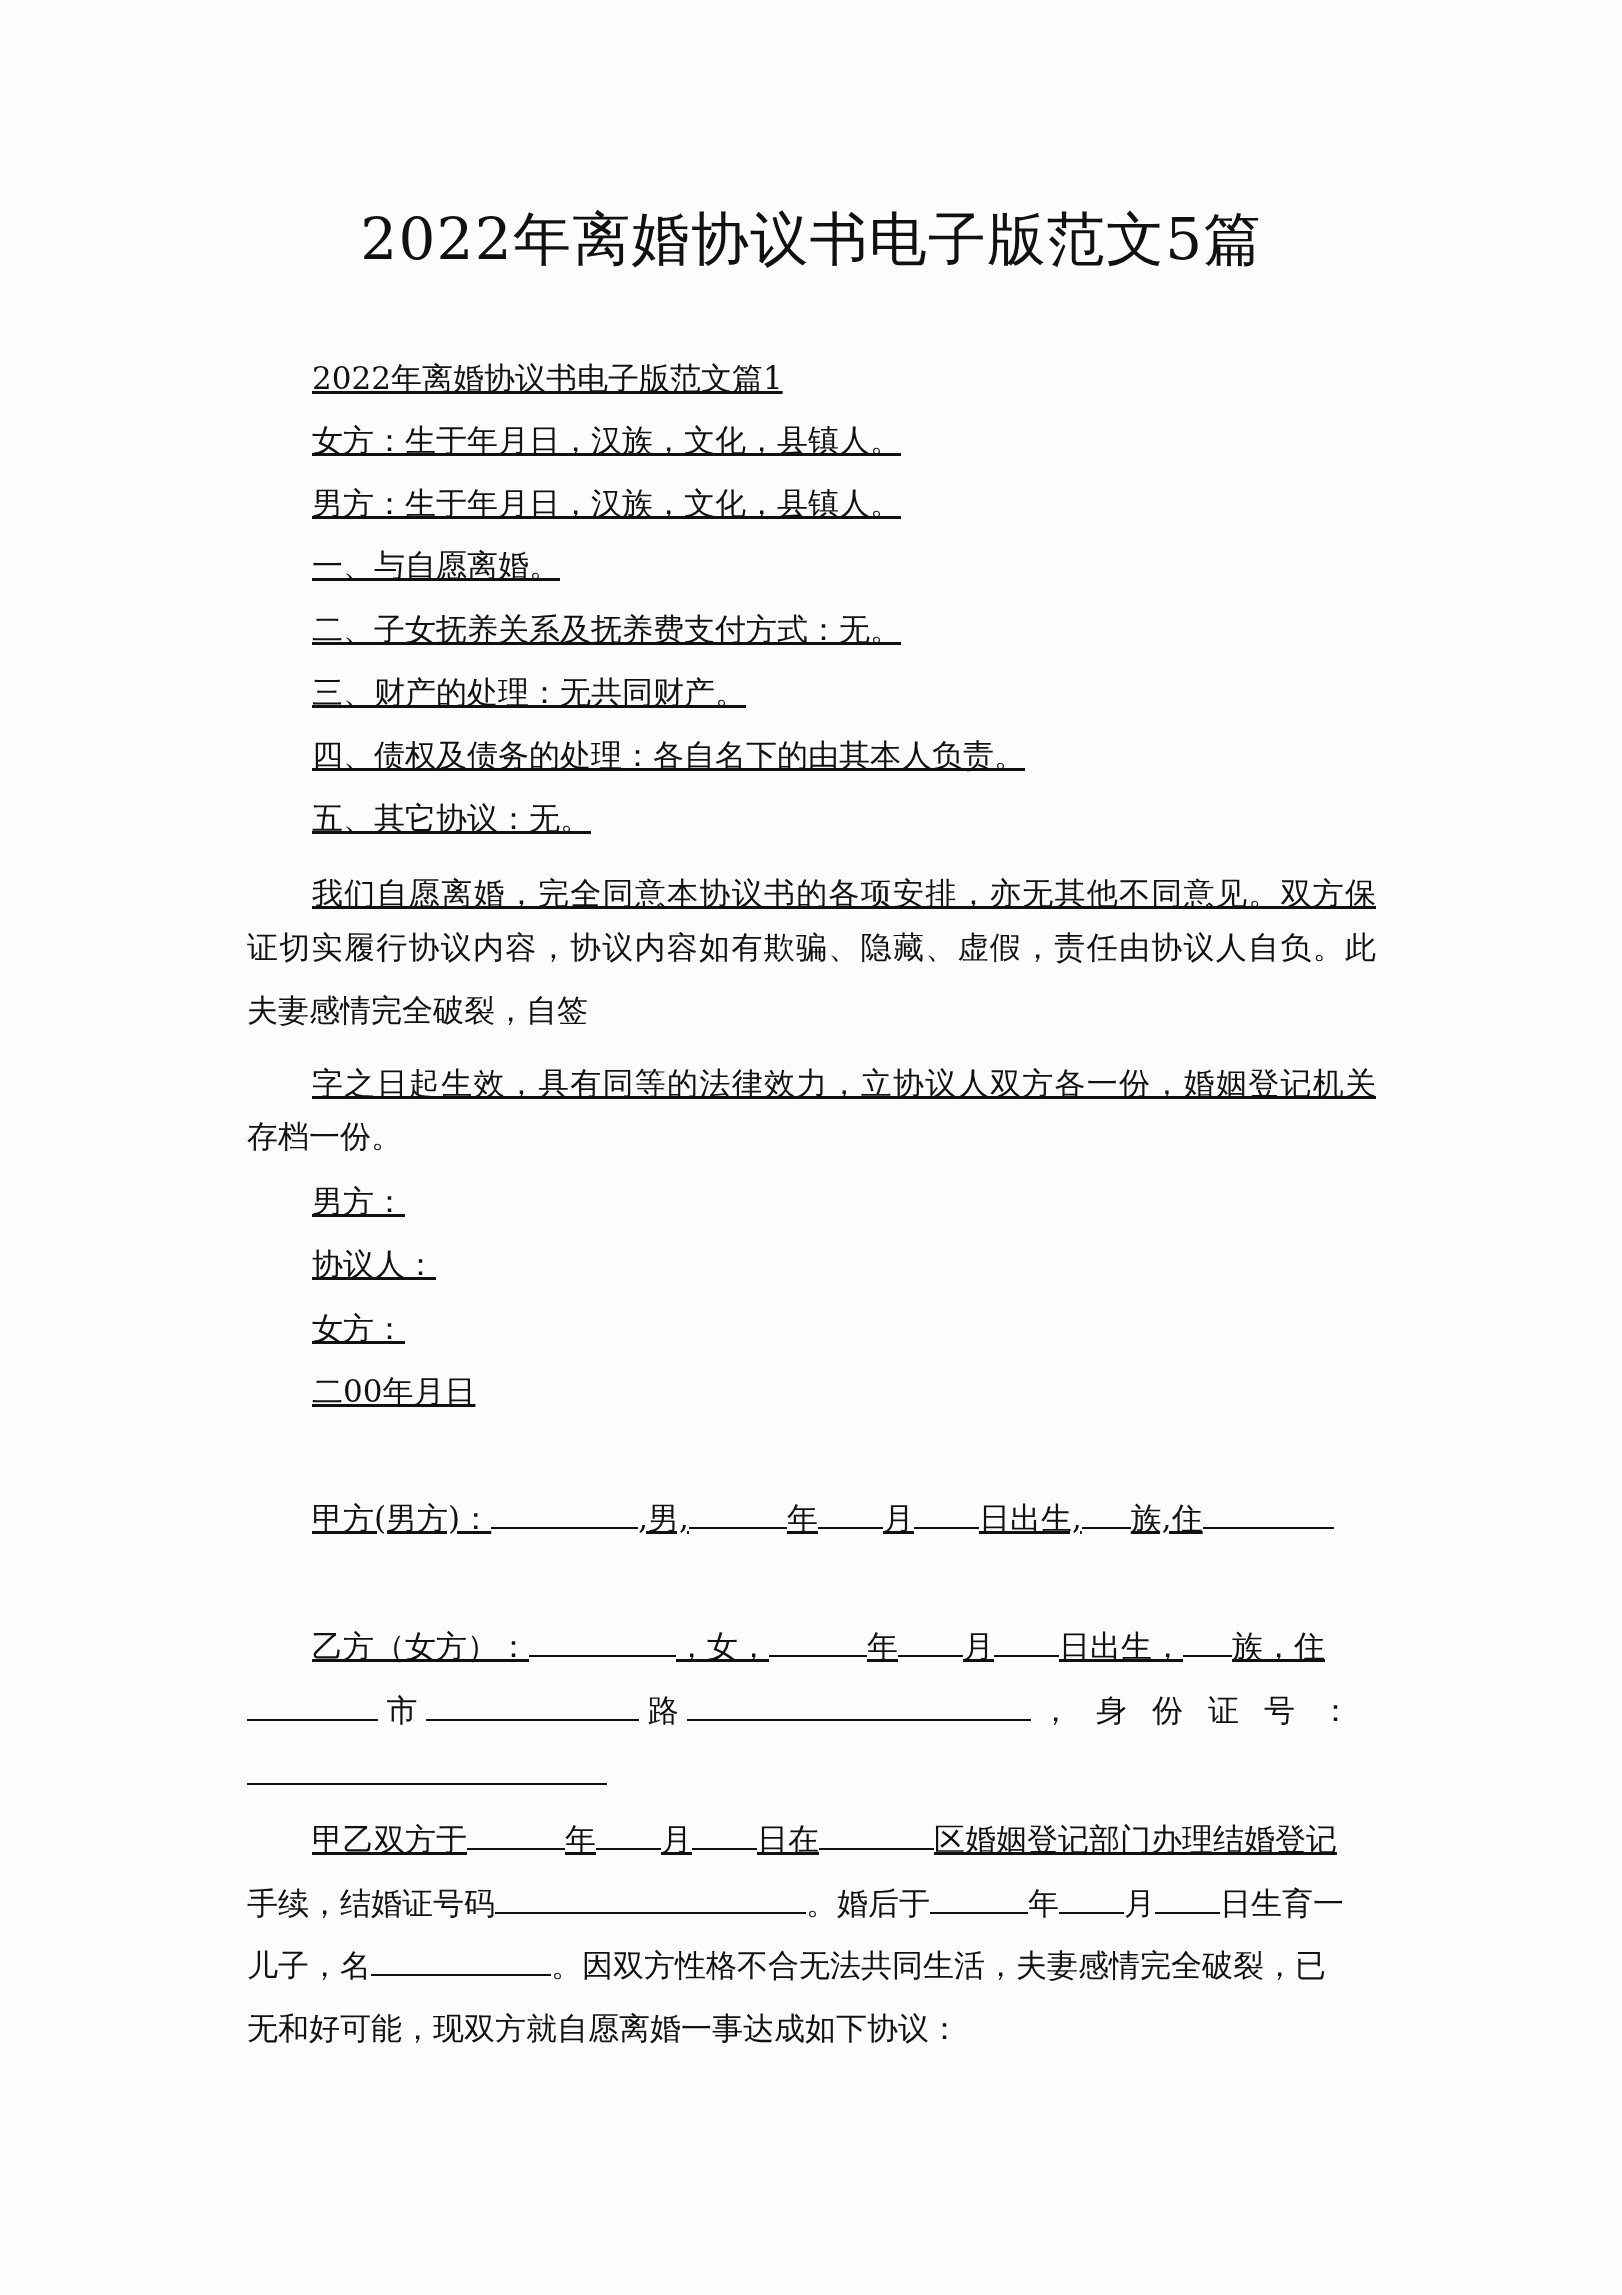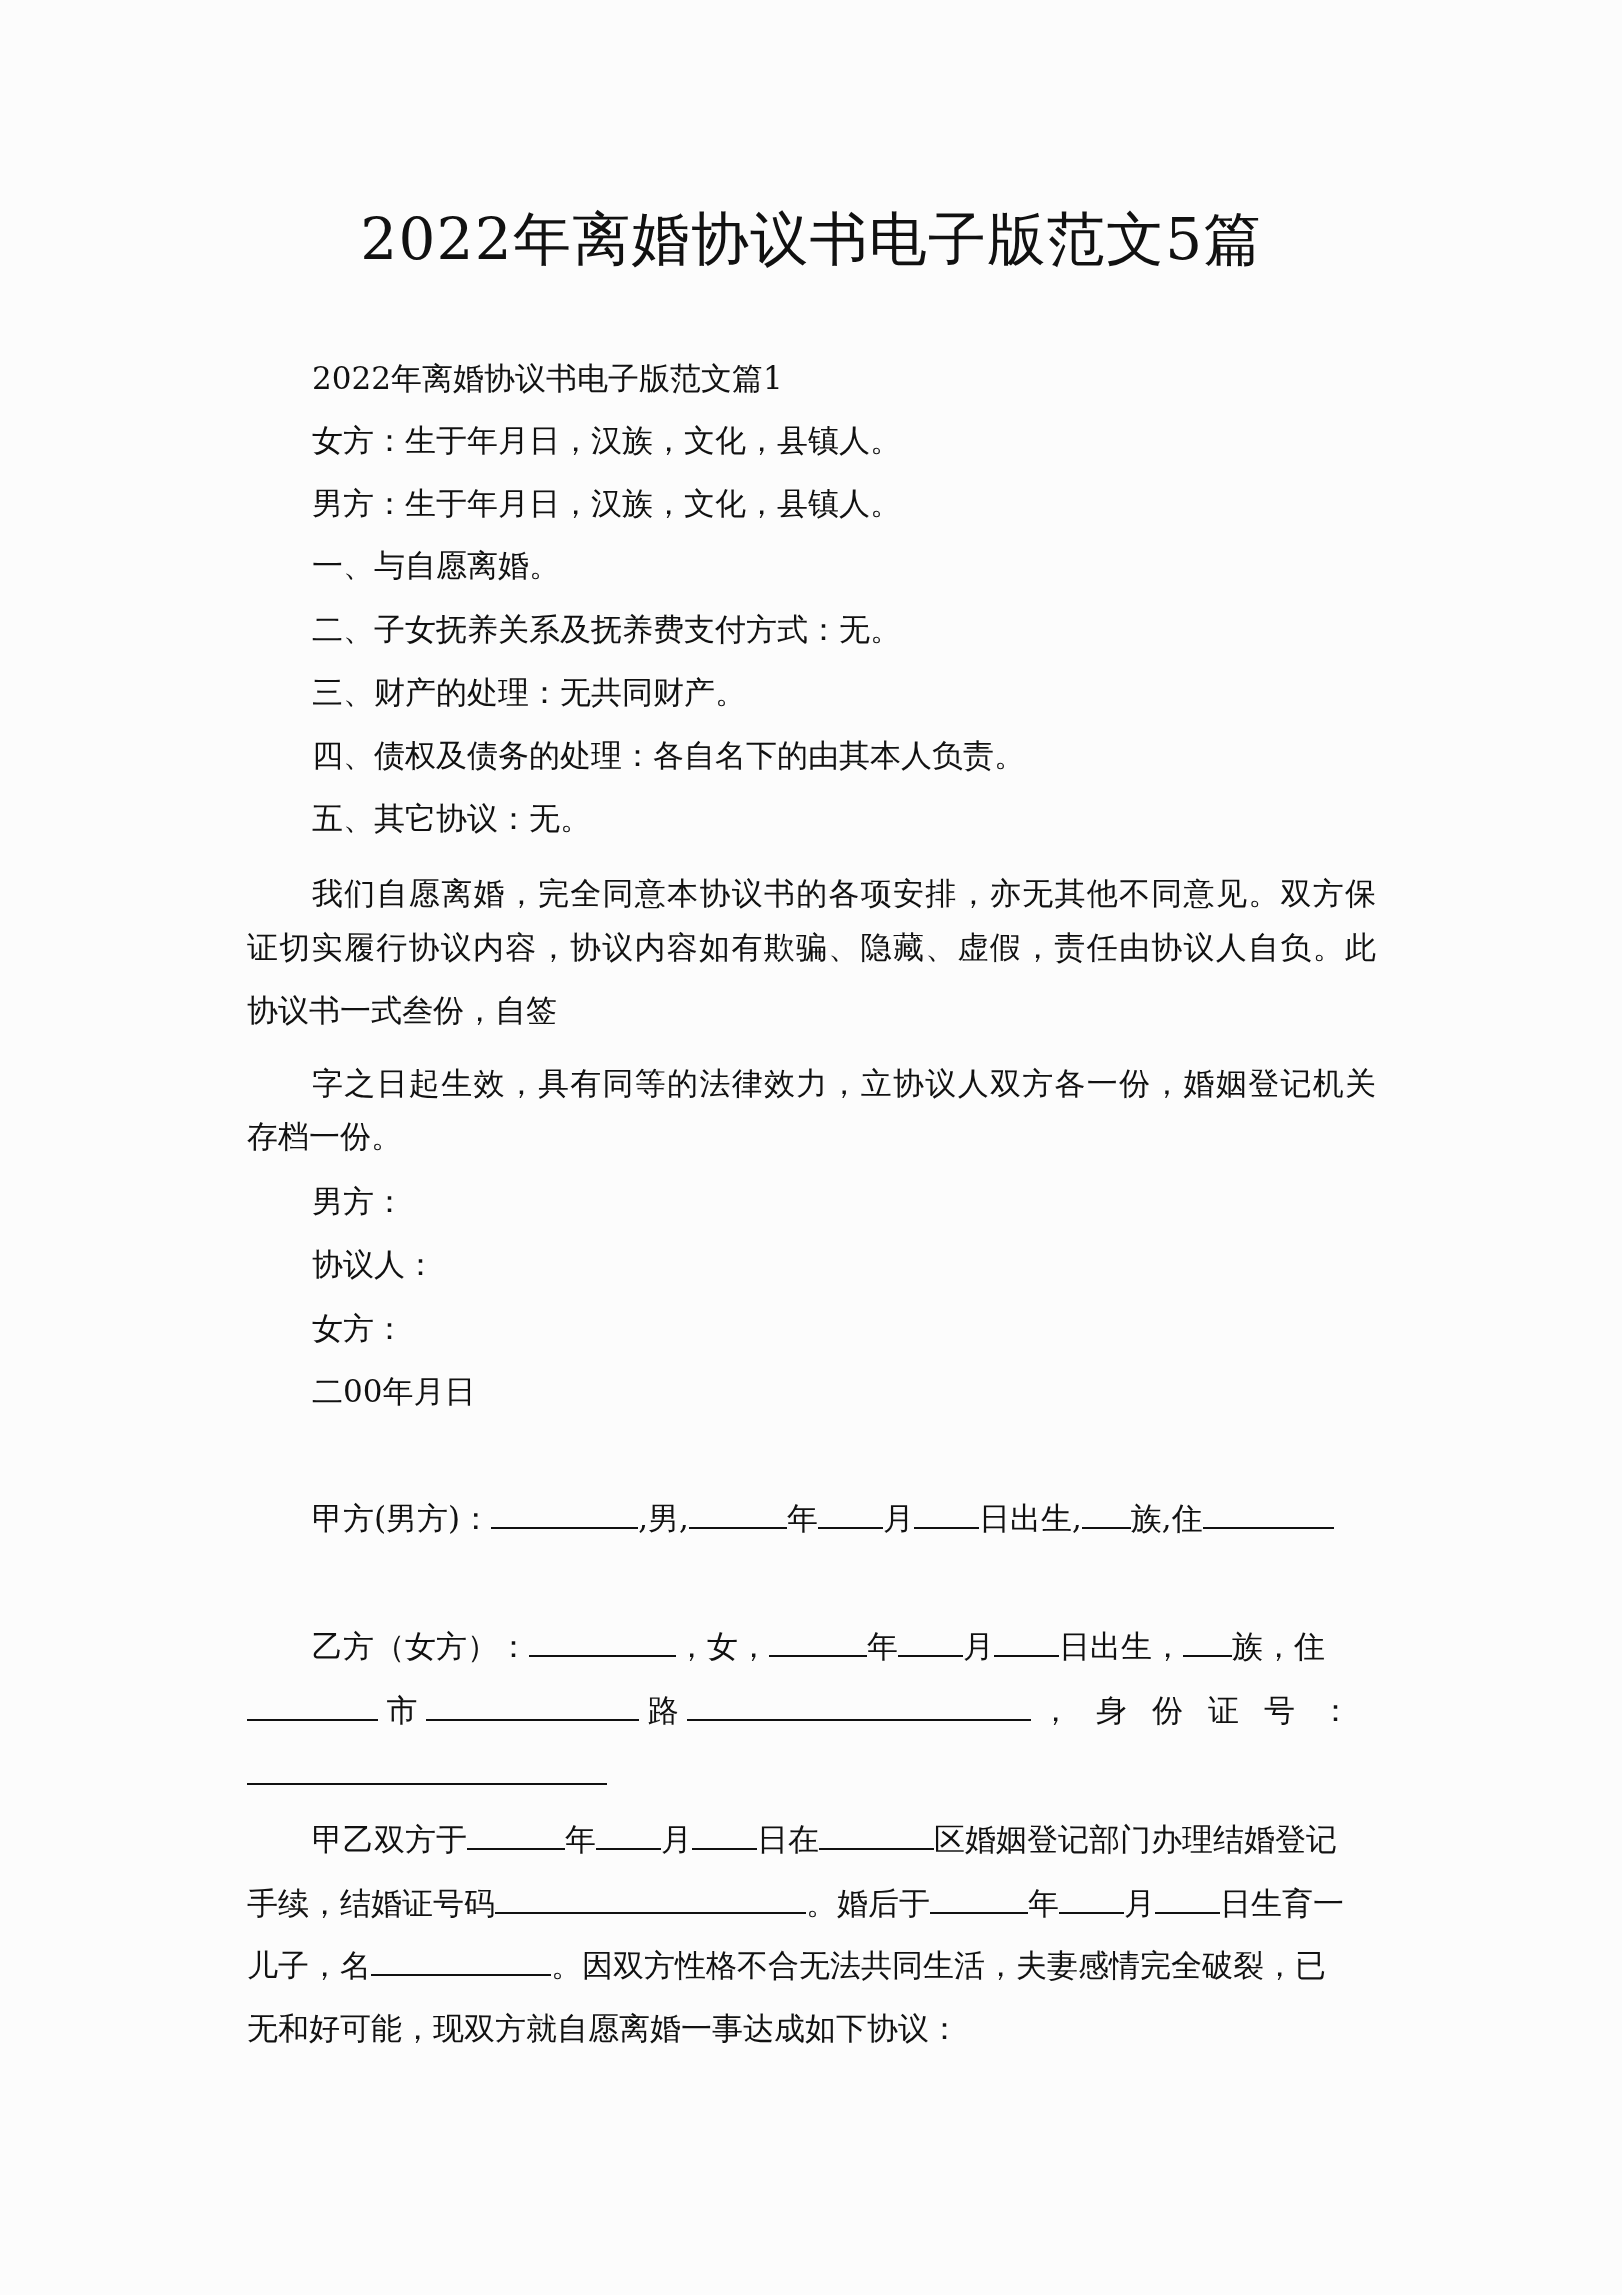--- a/index.html
+++ b/index.html
@@ -17,21 +17,21 @@
     text-align: center; font-size: 58px; line-height: 79px;
     letter-spacing: 1.3px;
   }
   .line {
     position: absolute;
     font-size: 31px;
     line-height: 39px;
     white-space: nowrap;
     height: 39px;
   }
-  .ind { left: 312px; }
+  .ind { left: 312px; text-decoration: underline; }
   .noind { left: 247px; }
   .justify {
     width: 1129px;
     text-align: justify;
     text-align-last: justify;
   }
   .justify.ind { width: 1064px; margin-top: 9px; }
   .blank {
     display: inline-block;
     border-bottom: 2px solid #111;
@@ -50,21 +50,21 @@
   <div class="line ind" style="top:421px">女方：生于年月日，汉族，文化，县镇人。</div>
   <div class="line ind" style="top:484px">男方：生于年月日，汉族，文化，县镇人。</div>
   <div class="line ind" style="top:546px">一、与自愿离婚。</div>
   <div class="line ind" style="top:673px">三、财产的处理：无共同财产。</div>
   <div class="line ind" style="top:610px">二、子女抚养关系及抚养费支付方式：无。</div>
   <div class="line ind" style="top:736px">四、债权及债务的处理：各自名下的由其本人负责。</div>
   <div class="line ind" style="top:799px">五、其它协议：无。</div>
 
   <div class="line ind justify" style="top:865px">我们自愿离婚，完全同意本协议书的各项安排，亦无其他不同意见。双方保</div>
   <div class="line noind justify" style="top:928px">证切实履行协议内容，协议内容如有欺骗、隐藏、虚假，责任由协议人自负。此</div>
-  <div class="line noind" style="top:991px">协议书一式叁份，自签</div>
+  <div class="line noind" style="top:991px">夫妻感情完全破裂，自签</div>
 
   <div class="line ind justify" style="top:1055px">字之日起生效，具有同等的法律效力，立协议人双方各一份，婚姻登记机关</div>
   <div class="line noind" style="top:1117px">存档一份。</div>
 
   <div class="line ind" style="top:1182px">男方：</div>
   <div class="line ind" style="top:1245px">协议人：</div>
   <div class="line ind" style="top:1309px">女方：</div>
   <div class="line ind" style="top:1372px">二00年月日</div>
 
 

